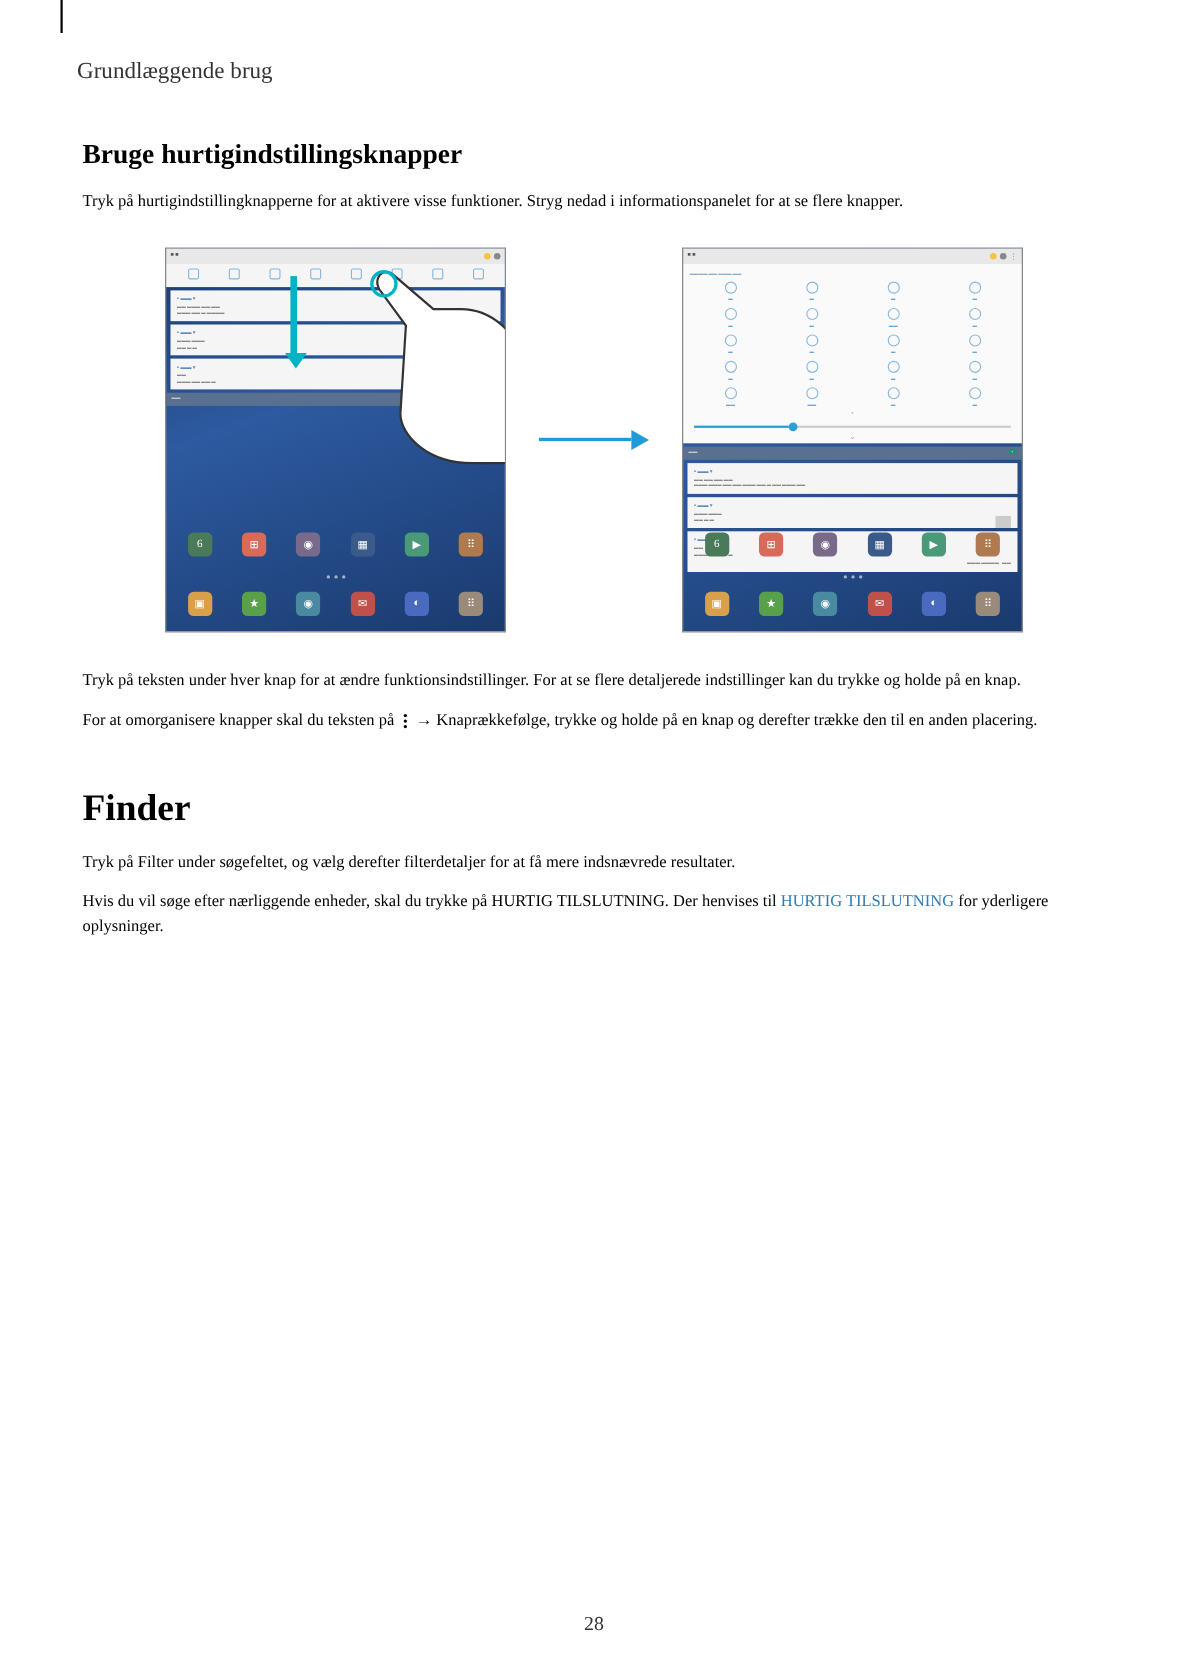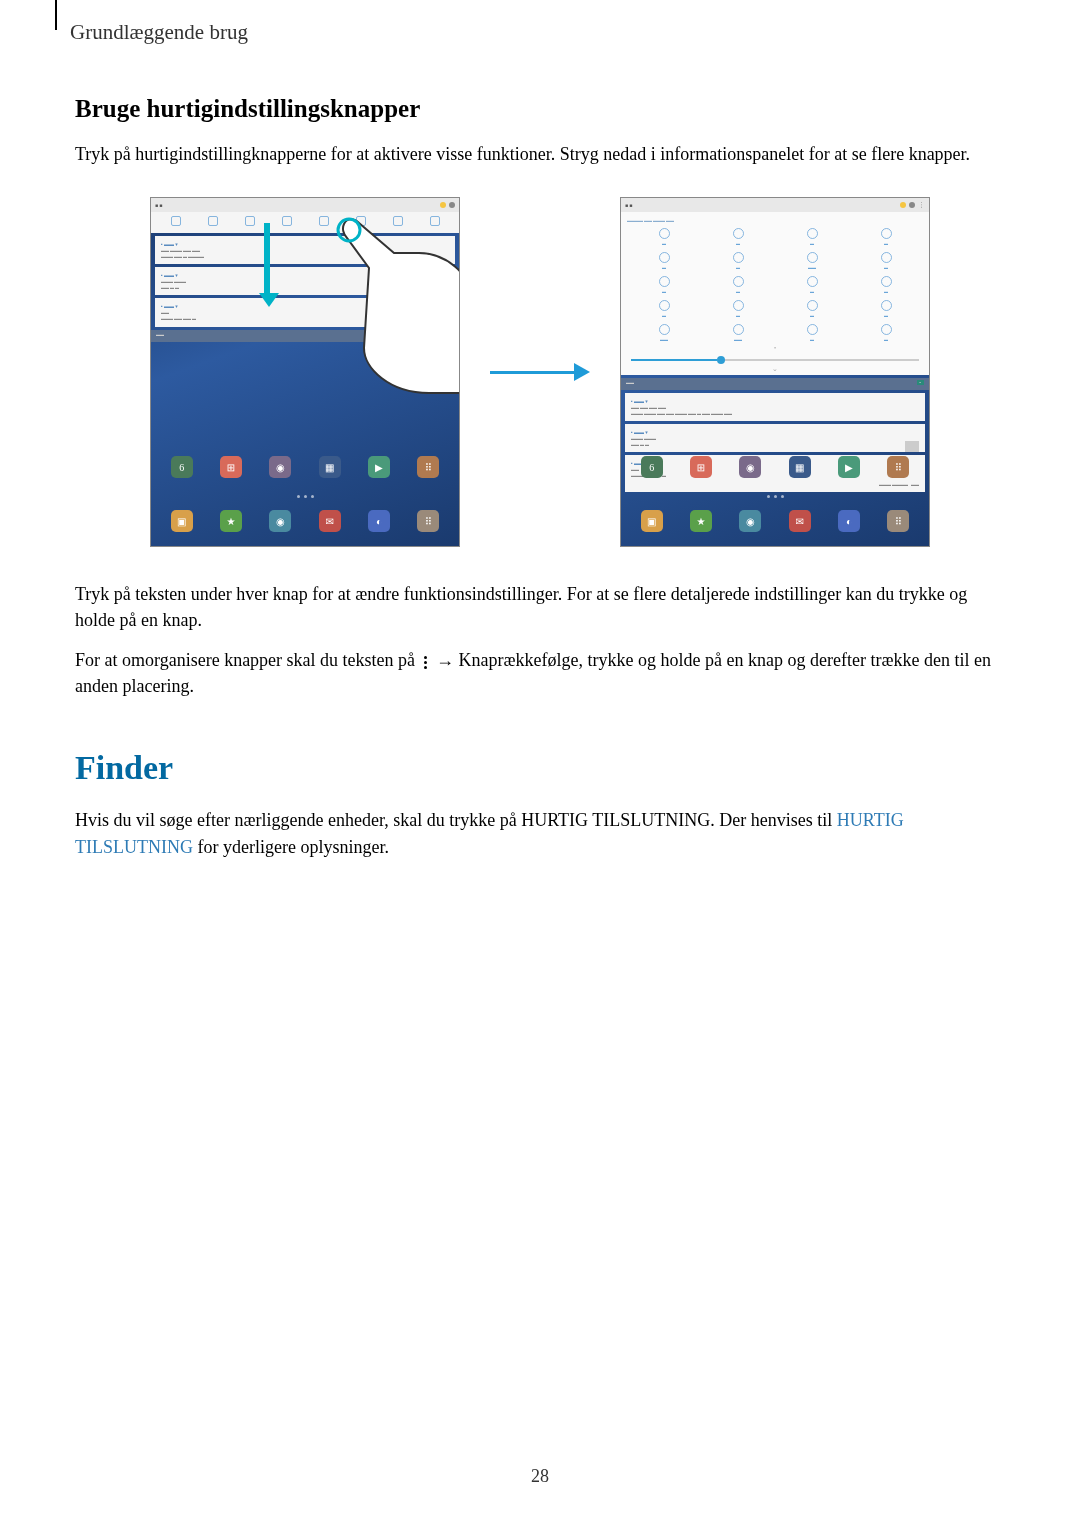--- a/index.html
+++ b/index.html
@@ -5,21 +5,21 @@
   * { margin: 0; padding: 0; box-sizing: border-box; }
   body {
     font-family: Georgia, 'Times New Roman', serif;
     background: #fff;
     width: 1080px;
     height: 1527px;
     position: relative;
     color: #000;
   }
   .page {
-    padding: 20px 75px 0 75px;
+    padding: 52px 75px 0 75px;
   }
   .top-rule {
     position: absolute;
     left: 55px;
     top: 0;
     width: 2px;
     height: 30px;
     background: #000;
   }
   .header-text {
@@ -29,26 +29,26 @@
     margin-left: -5px;
   }
   .h2 {
     font-size: 25px;
     font-weight: bold;
     margin-bottom: 18px;
   }
   .h1 {
     font-size: 34px;
     font-weight: bold;
-    color: #0369a1;
+    color: #000000;
     margin-top: 50px;
     margin-bottom: 20px;
   }
   .para {
-    font-size: 18px;
+    font-size: 15px;
     line-height: 1.45;
     margin-bottom: 14px;
   }
   .bold { font-weight: normal; }
   .link { color: #2e7bb5; }
   .figure-row {
     display: flex;
     align-items: center;
     justify-content: center;
     gap: 30px;
@@ -366,17 +366,20 @@
 
   <p class="para">Tryk på teksten under hver knap for at ændre funktionsindstillinger. For at se flere detaljerede indstillinger kan du trykke og holde på en knap.</p>
   <p class="para">
     <span>For at omorganisere knapper skal du teksten på </span><span class="inline-menu-icon"><span></span><span></span><span></span></span><span> → </span><span class="bold">Knaprækkefølge</span><span>, trykke og holde på en knap og derefter trække den til en anden placering.</span>
   </p>
 
   <div class="h1">Finder</div>
 
 
   <p class="para">
+    <span>Tryk på </span><span class="bold">Filter</span><span> under søgefeltet, og vælg derefter filterdetaljer for at få mere indsnævrede resultater.</span>
+  </p>
+  <p class="para">
     <span>Hvis du vil søge efter nærliggende enheder, skal du trykke på </span><span class="bold">HURTIG TILSLUTNING</span><span>. Der henvises til </span><span class="link">HURTIG TILSLUTNING</span><span> for yderligere oplysninger.</span>
   </p>
 </div>
 
 <div class="page-num">28</div>
 
 </body></html>

